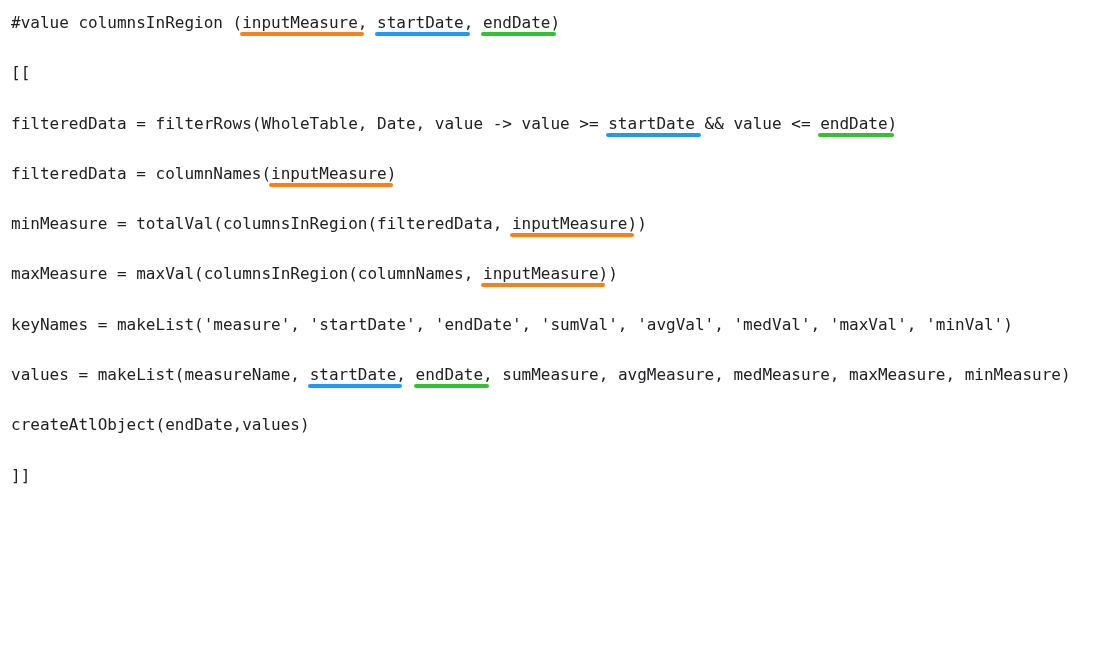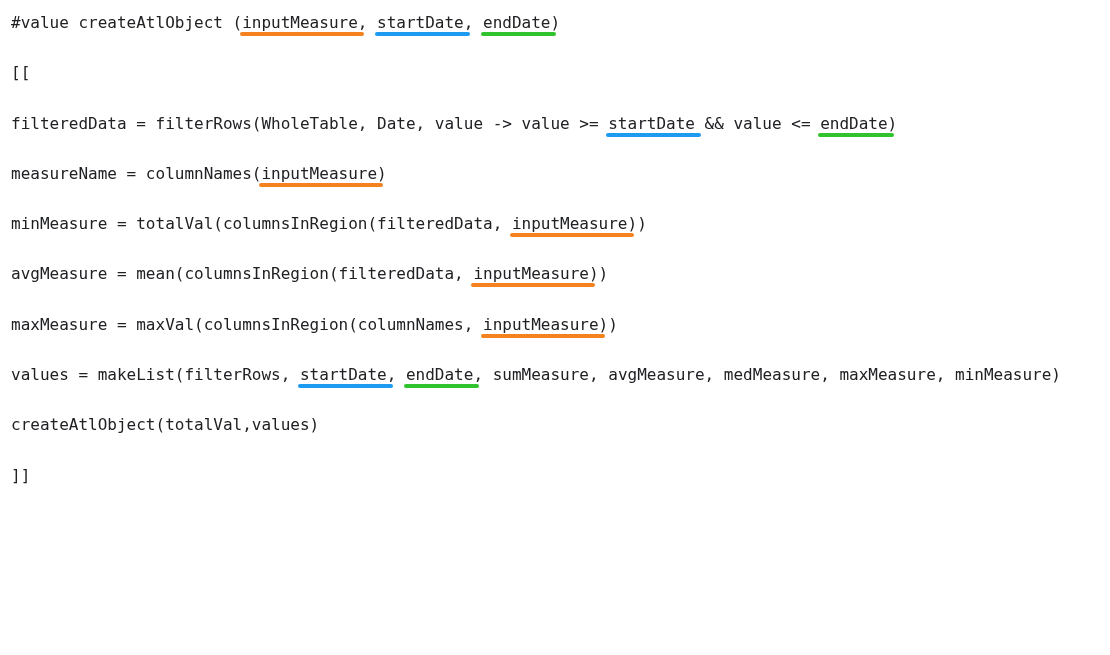--- a/index.html
+++ b/index.html
@@ -36,23 +36,23 @@
     bottom: -4px;
     height: 4px;
     border-radius: 2.5px;
     background: var(--uc);
   }
 </style>
 </head>
 <body style="background: rgb(255, 255, 255);">
 
 <div class="editor" style="color: rgb(32, 33, 36);">
-    <div class="code-line"><span class="token">#value createAtlObject (</span><span class="token underlined" style="--uc: #f5821f;">inputMeasure</span><span class="token">, </span><span class="token underlined" style="--uc: #1d9bf0;">startDate</span><span class="token">, </span><span class="token underlined" style="--uc: #2fc42f;">endDate</span><span class="token">)</span></div>
+    <div class="code-line"><span class="token">#value columnsInRegion (</span><span class="token underlined" style="--uc: #f5821f;">inputMeasure</span><span class="token">, </span><span class="token underlined" style="--uc: #1d9bf0;">startDate</span><span class="token">, </span><span class="token underlined" style="--uc: #2fc42f;">endDate</span><span class="token">)</span></div>
     <div class="code-line"><span class="token">[[</span></div>
     <div class="code-line"><span class="token">filteredData = filterRows(WholeTable, Date, value -&gt; value &gt;= </span><span class="token underlined" style="--uc: #1d9bf0;">startDate</span><span class="token"> &amp;&amp; value &lt;= </span><span class="token underlined" style="--uc: #2fc42f;">endDate</span><span class="token">)</span></div>
-    <div class="code-line"><span class="token">measureName = columnNames(</span><span class="token underlined" style="--uc: #f5821f;">inputMeasure</span><span class="token">)</span></div>
+    <div class="code-line"><span class="token">filteredData = columnNames(</span><span class="token underlined" style="--uc: #f5821f;">inputMeasure</span><span class="token">)</span></div>
     <div class="code-line"><span class="token">minMeasure = totalVal(columnsInRegion(filteredData, </span><span class="token underlined" style="--uc: #f5821f;">inputMeasure</span><span class="token">))</span></div>
-    <div class="code-line"><span class="token">avgMeasure = mean(columnsInRegion(filteredData, </span><span class="token underlined" style="--uc: #f5821f;">inputMeasure</span><span class="token">))</span></div>
     <div class="code-line"><span class="token">maxMeasure = maxVal(columnsInRegion(columnNames, </span><span class="token underlined" style="--uc: #f5821f;">inputMeasure</span><span class="token">))</span></div>
-    <div class="code-line"><span class="token">values = makeList(filterRows, </span><span class="token underlined" style="--uc: #1d9bf0;">startDate</span><span class="token">, </span><span class="token underlined" style="--uc: #2fc42f;">endDate</span><span class="token">, sumMeasure, avgMeasure, medMeasure, maxMeasure, minMeasure)</span></div>
-    <div class="code-line"><span class="token">createAtlObject(totalVal,values)</span></div>
+    <div class="code-line"><span class="token">keyNames = makeList('measure', 'startDate', 'endDate', 'sumVal', 'avgVal', 'medVal', 'maxVal', 'minVal')</span></div>
+    <div class="code-line"><span class="token">values = makeList(measureName, </span><span class="token underlined" style="--uc: #1d9bf0;">startDate</span><span class="token">, </span><span class="token underlined" style="--uc: #2fc42f;">endDate</span><span class="token">, sumMeasure, avgMeasure, medMeasure, maxMeasure, minMeasure)</span></div>
+    <div class="code-line"><span class="token">createAtlObject(endDate,values)</span></div>
     <div class="code-line"><span class="token">]]</span></div>
   </div>
 
 </body></html>

